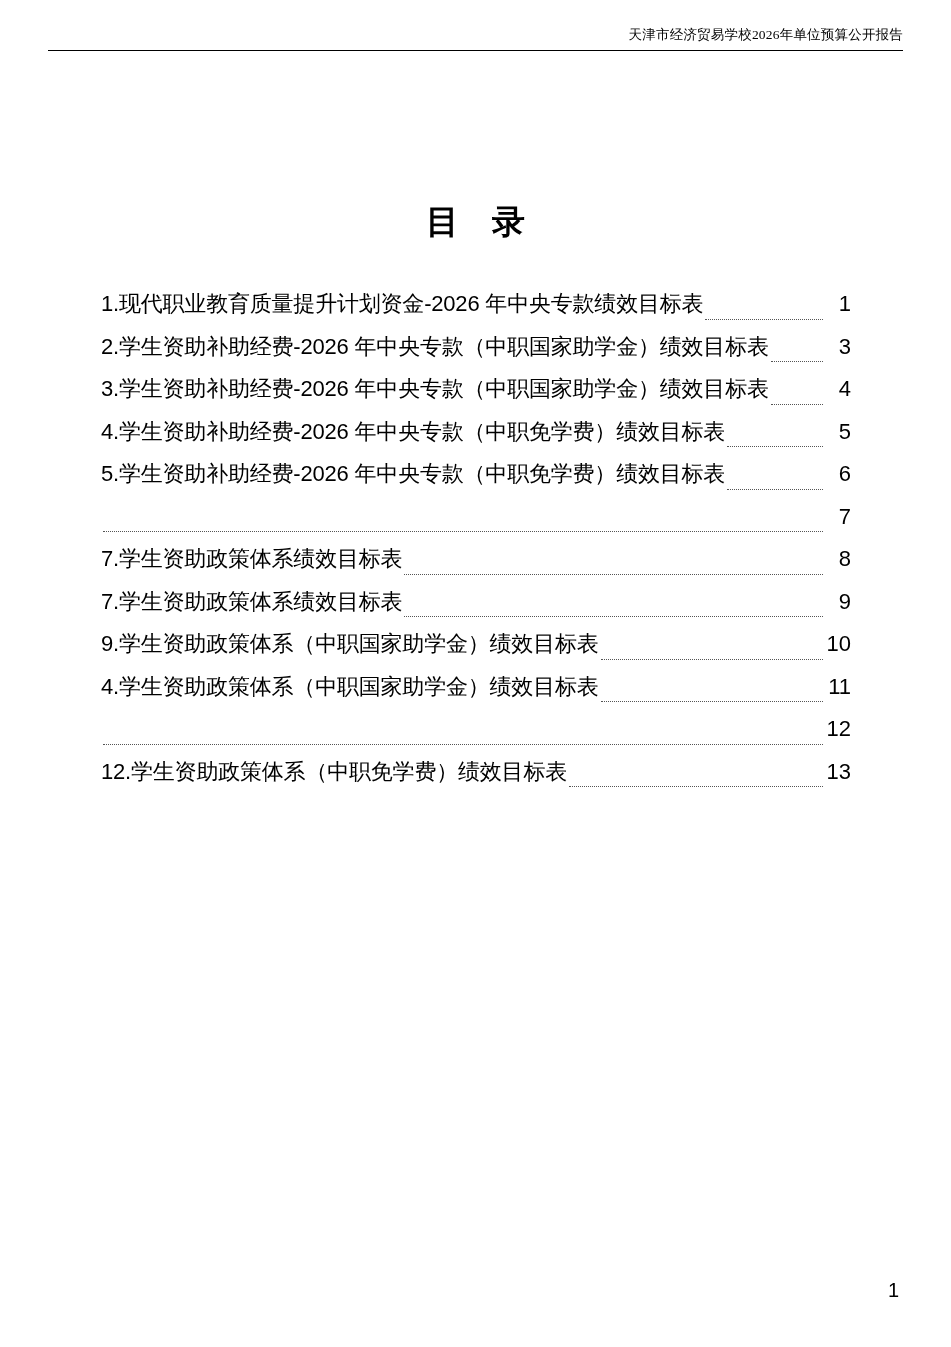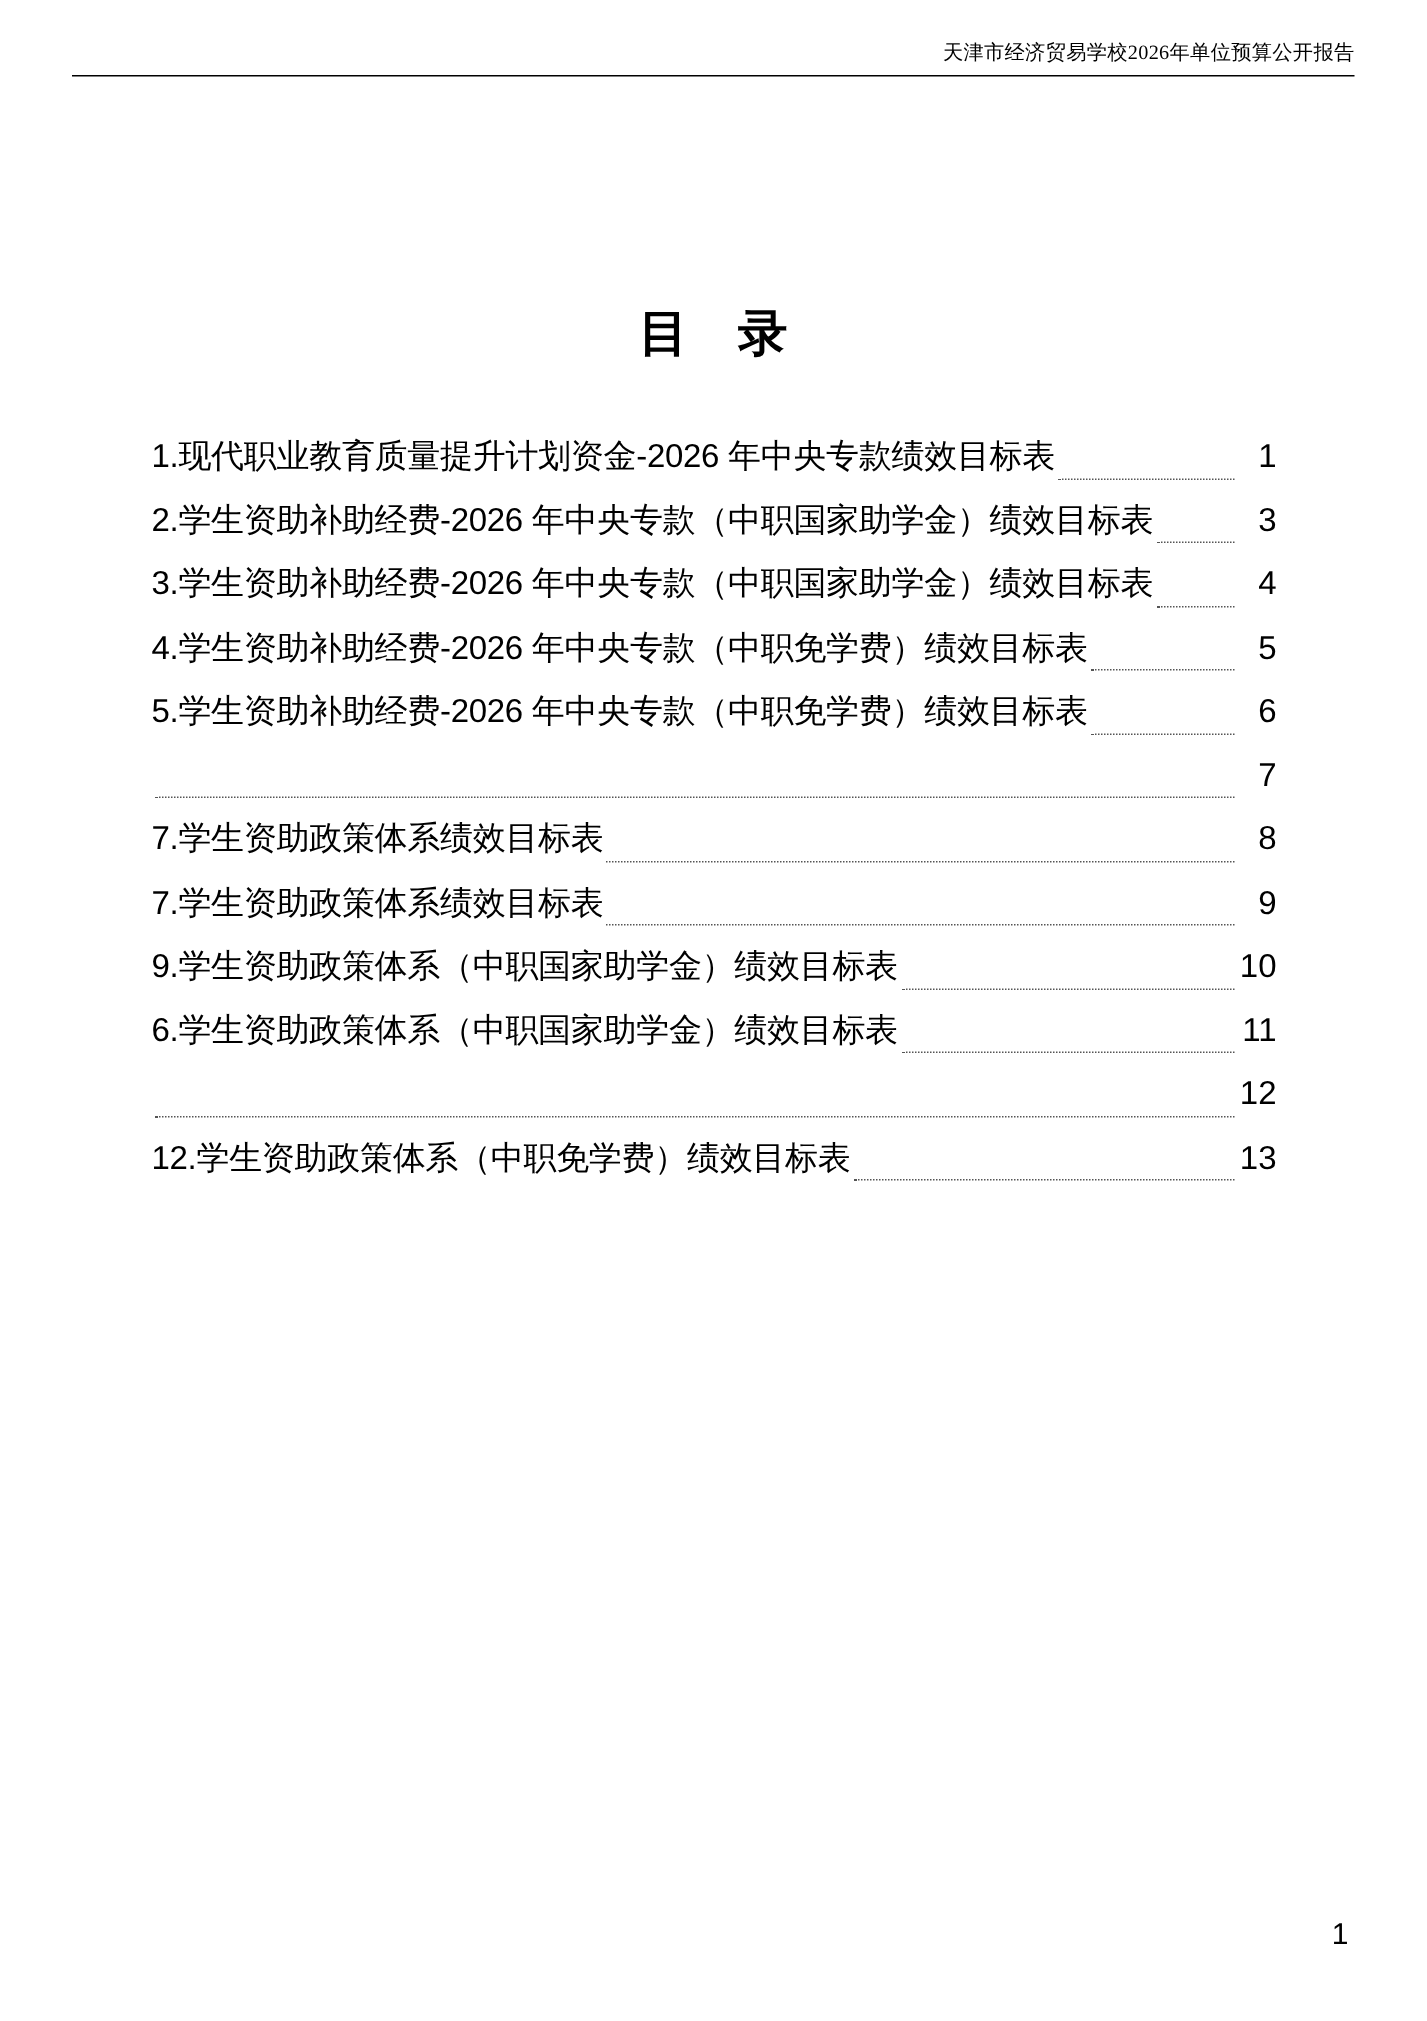--- a/index.html
+++ b/index.html
@@ -156,21 +156,21 @@
       <span class="toc-page">9</span>
     </div>
 
     <div class="toc-item">
       <span class="toc-label">9.学生资助政策体系（中职国家助学金）绩效目标表</span>
       <span class="toc-dots"></span>
       <span class="toc-page">10</span>
     </div>
 
     <div class="toc-item">
-      <span class="toc-label">6.学生资助政策体系（中职国家助学金）绩效目标表</span>
+      <span class="toc-label">4.学生资助政策体系（中职国家助学金）绩效目标表</span>
       <span class="toc-dots"></span>
       <span class="toc-page">11</span>
     </div>
 
     <div class="toc-item">
       <span class="toc-dots"></span>
       <span class="toc-page">12</span>
     </div>
 
     <div class="toc-item">

